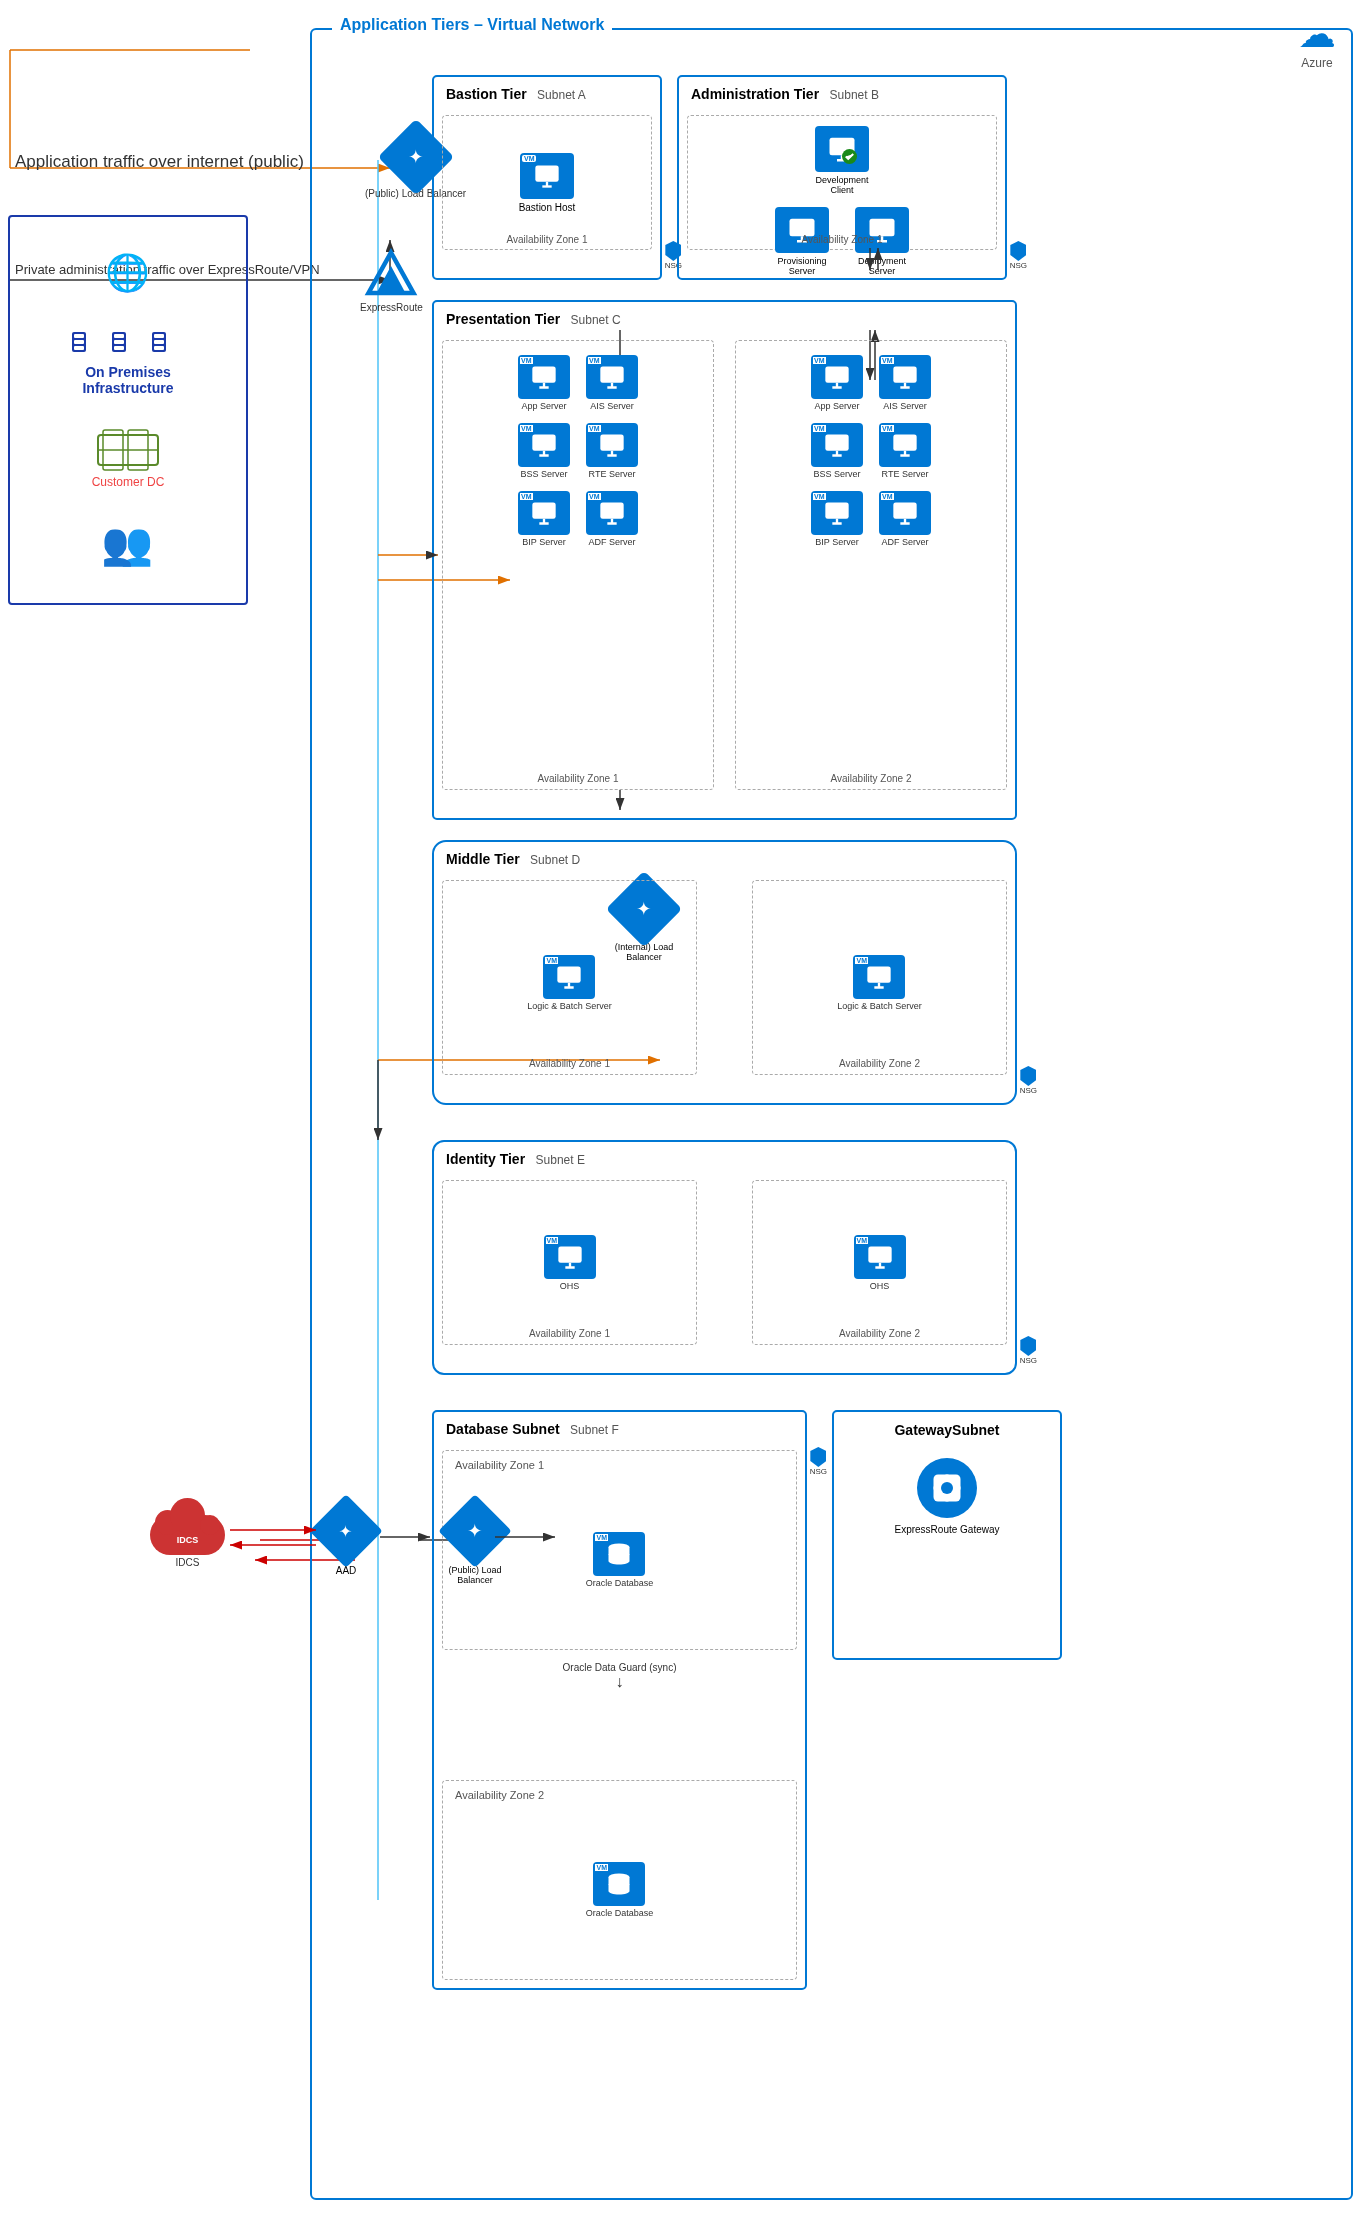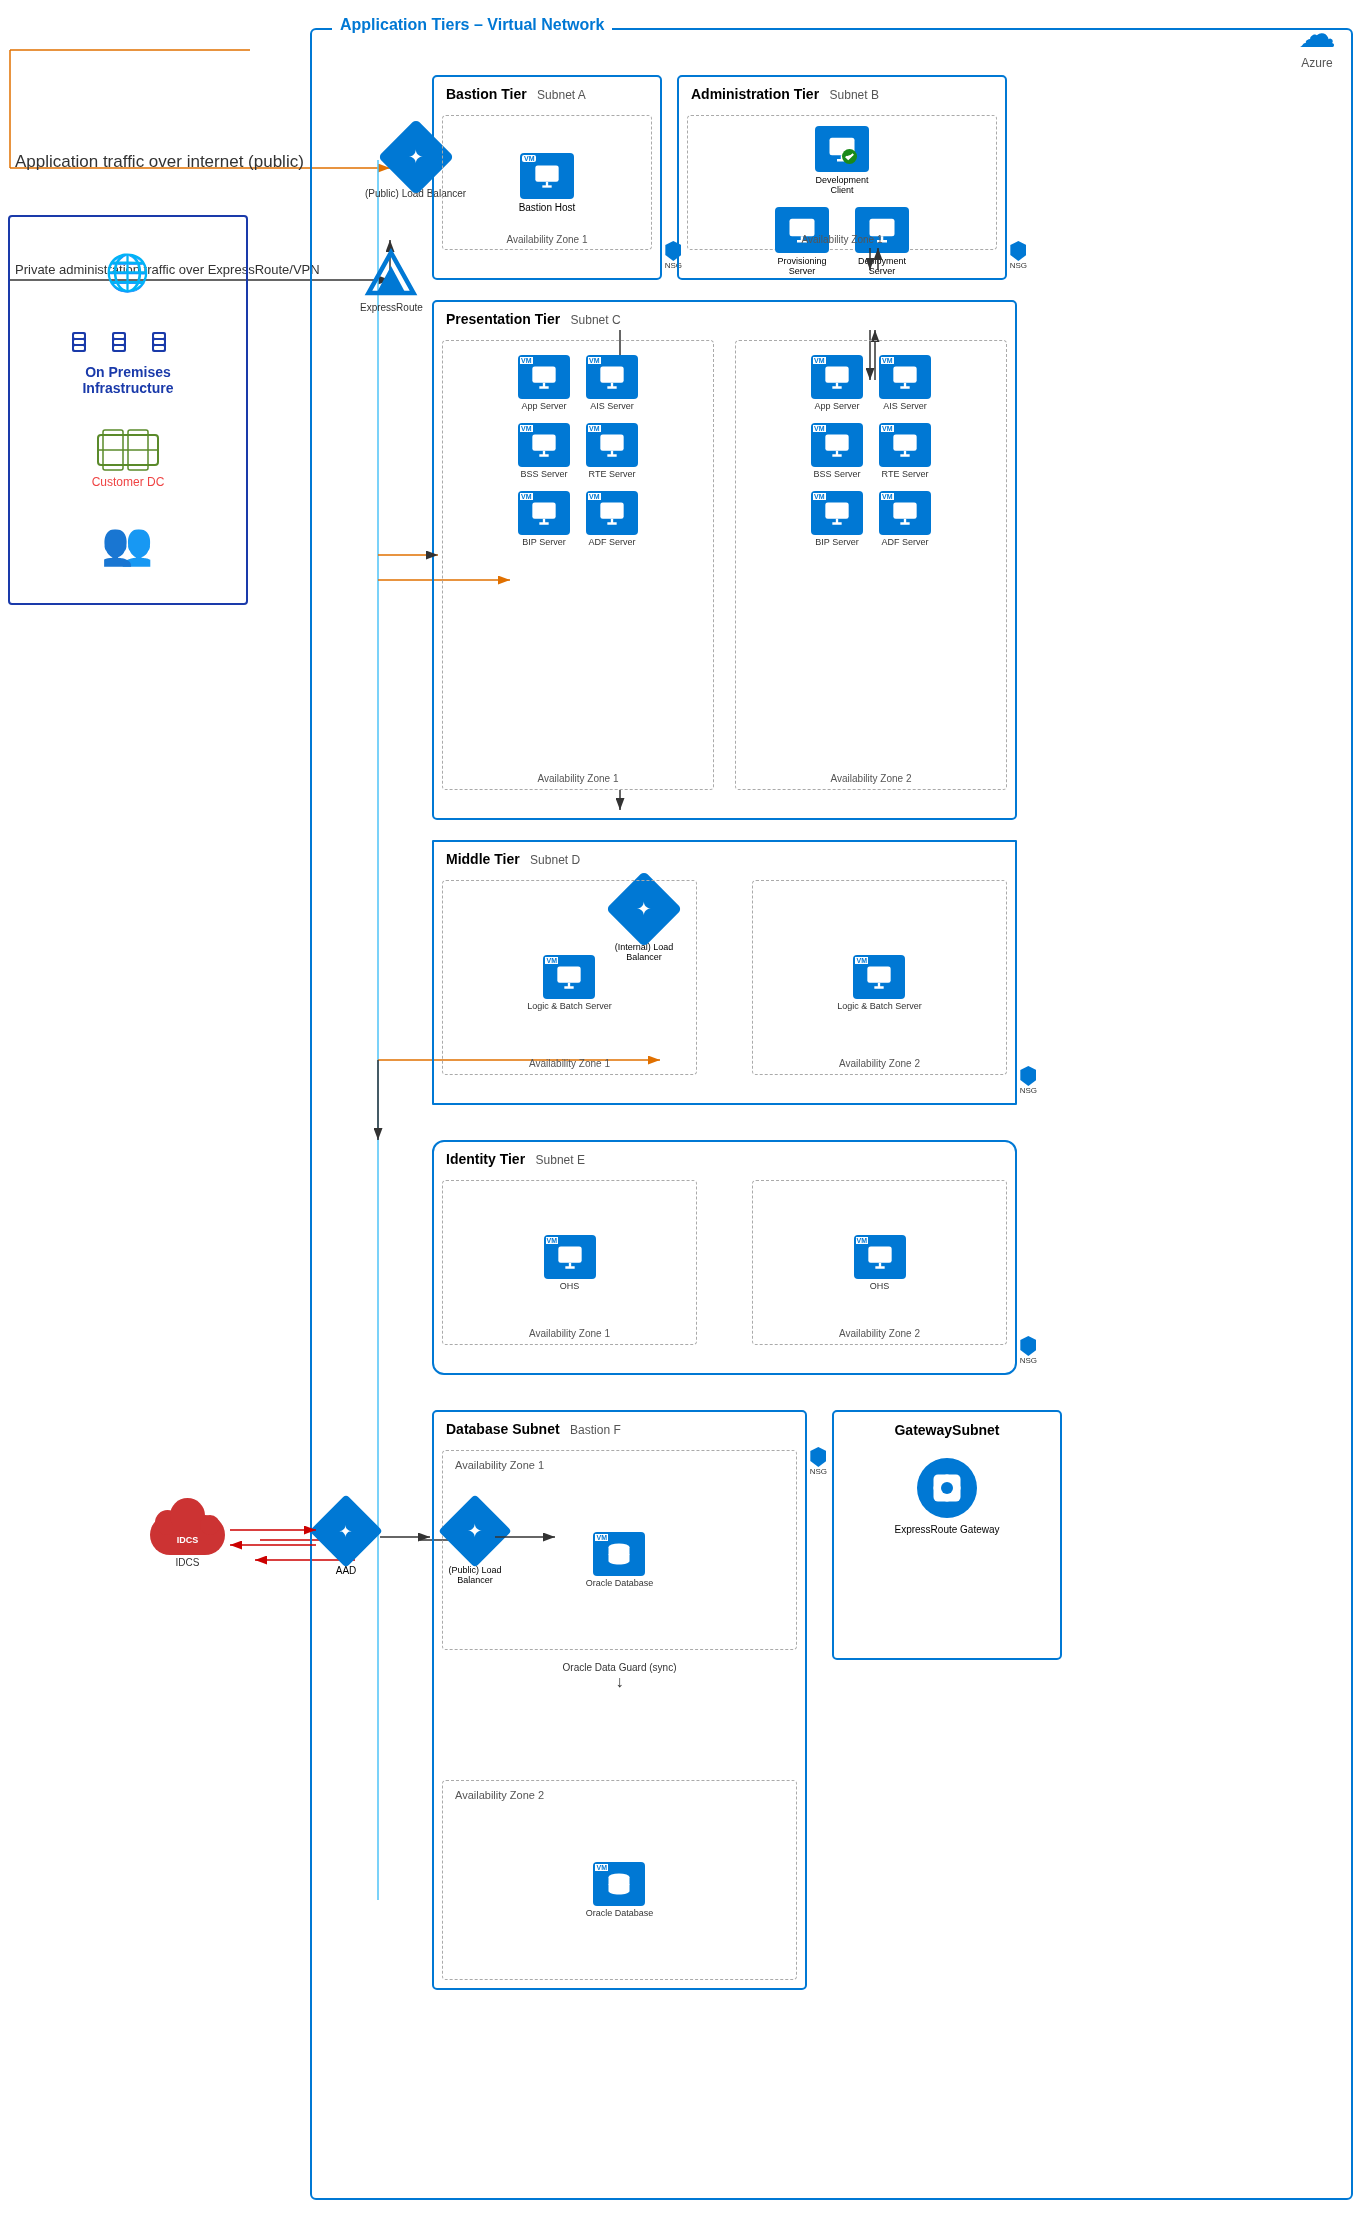--- a/index.html
+++ b/index.html
@@ -419,21 +419,21 @@
                   <path d="M8 21h8M12 17v4" stroke="white" stroke-width="2"></path>
                 </svg>
             </div>
             <div style="font-size:9px;margin-top:2px;">ADF Server</div>
           </div>
         </div>
         <div style="position:absolute;bottom:5px;left:50%;transform:translateX(-50%);font-size:10px;color:#555;white-space:nowrap;">Availability Zone 2</div>
       </div>
     </div>
 
-    <div style="position:absolute;top:810px;left:120px;width:585px;height:265px;border:2px solid #0078d4;border-radius:1px;">
+    <div style="position:absolute;top:810px;left:120px;width:585px;height:265px;border:2px solid #0078d4;border-radius:14px;">
       <div style="position:absolute;top:8px;left:12px;">
         <span style="font-size:14px;font-weight:bold;">Middle Tier</span>
         <span style="font-size:12px;color:#555;margin-left:6px;">Subnet D</span>
       </div>
 
       <div style="position:absolute;top:40px;left:170px;display:flex;flex-direction:column;align-items:center;">
         <div style="width:54px;height:54px;background:#0078d4;transform:rotate(45deg);border-radius:5px;display:flex;align-items:center;justify-content:center;">
           <div style="transform:rotate(-45deg);color:white;font-size:18px;">✦</div>
         </div>
         <div style="font-size:9px;text-align:center;margin-top:6px;max-width:80px;">(Internal)
@@ -510,21 +510,21 @@
 
       <div style="position:absolute;bottom:8px;right:-22px;display:flex;flex-direction:column;align-items:center;">
         <div style="width:16px;height:20px;background:#0078d4;clip-path:polygon(50% 0%,100% 20%,100% 70%,50% 100%,0% 70%,0% 20%);"></div>
         <div style="font-size:8px;color:#333;">NSG</div>
       </div>
     </div>
 
     <div style="position:absolute;top:1380px;left:120px;width:375px;height:580px;border:2px solid #0078d4;border-radius:5px;">
       <div style="position:absolute;top:8px;left:12px;">
         <span style="font-size:14px;font-weight:bold;">Database Subnet</span>
-        <span style="font-size:12px;color:#555;margin-left:6px;">Bastion F</span>
+        <span style="font-size:12px;color:#555;margin-left:6px;">Subnet F</span>
       </div>
 
       <div style="position:absolute;top:38px;left:8px;right:8px;height:200px;border:1.5px dashed #aaa;border-radius:4px;display:flex;flex-direction:column;align-items:center;justify-content:center;">
         <div style="font-size:11px;color:#555;font-weight:normal;position:absolute;top:8px;left:12px;">Availability Zone 1</div>
         <div class="vm-icon-wrap" style="margin-top:20px;">
           <div style="width:52px;height:44px;background:#0078d4;border-radius:4px;display:flex;align-items:center;justify-content:center;position:relative;">
             <span style="position:absolute;top:2px;left:2px;background:white;color:#0078d4;font-size:7px;font-weight:bold;padding:0 1px;">VM</span>
             <svg width="28" height="28" viewBox="0 0 24 24" fill="white">
                 <ellipse cx="12" cy="6" rx="9" ry="3"></ellipse>
                 <path d="M3 6v6c0 1.66 4.03 3 9 3s9-1.34 9-3V6"></path>

